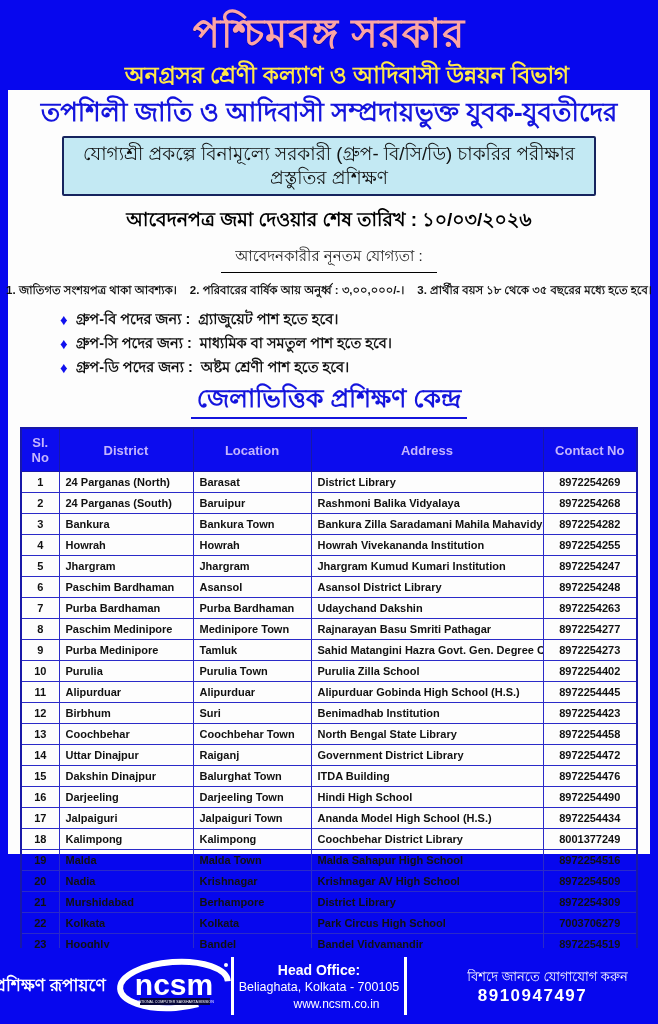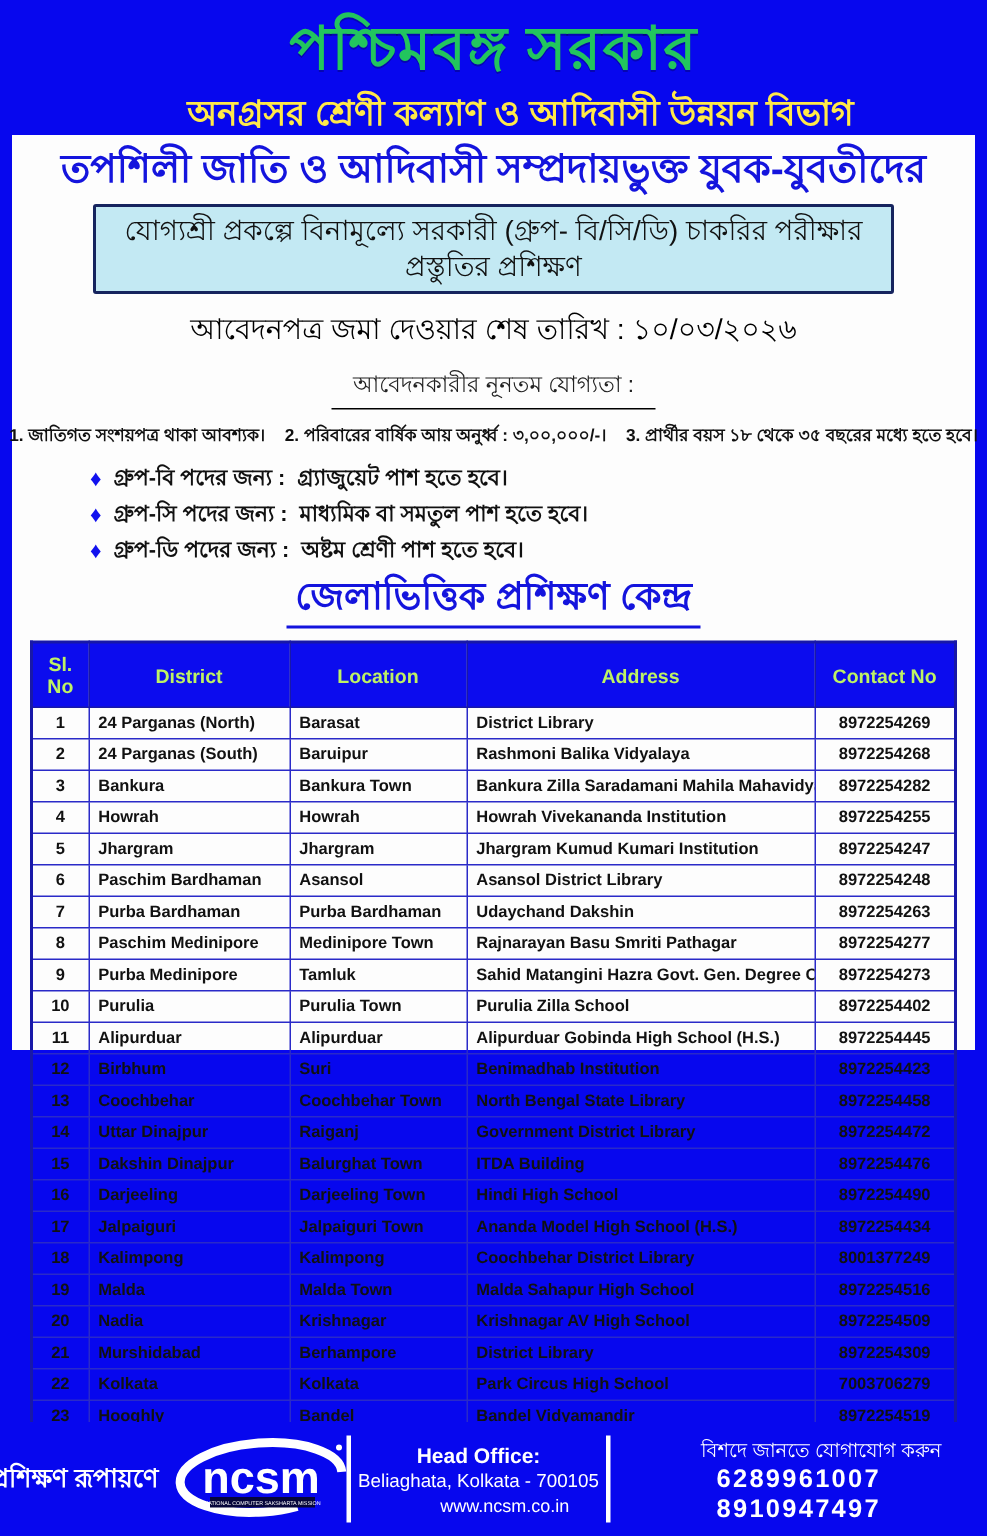--- a/index.html
+++ b/index.html
@@ -3,44 +3,44 @@
 <meta charset="utf-8">
 <style>
   * { margin:0; padding:0; box-sizing:border-box; }
   body { background:#333; font-family:"Liberation Sans","DejaVu Sans",sans-serif; }
   .page {
     position:relative; width:658px; height:1024px; margin:0 auto;
     background:#0707ee; overflow:hidden;
   }
   
   .gov-title {
-    padding-top:8px; text-align:center; color:#22c55e;
+    padding-top:8px; text-align:center; color:#fca5a5;
     font-size:40px; font-weight:bold; line-height:50px; letter-spacing:1px;
     text-shadow:0 1px 0 rgba(0,0,0,.25);
   }
   .dept-title {
     text-align:center; color:#ffe94a; font-size:23px; font-weight:bold;
     line-height:30px; margin-top:2px;padding-left:36px;
   }
   
   .sheet {
-    position:absolute; left:8px; top:90px; width:642px; height:610px;
+    position:absolute; left:8px; top:90px; width:642px; height:764px;
     background:#fdfdfd; padding-top:3px;
   }
   .audience {
     text-align:center; color:#1414dd; font-size:26px; font-weight:bold; line-height:38px;
   }
   .scheme-box {
     margin:5px auto 0; width:534px; background:#c3e9f3;
     border:2px solid #16245e; border-radius:2px;
     text-align:center; font-size:18.5px; font-weight:normal; color:#111;
     padding:4px 4px; line-height:24px;
   }
   .deadline {
-    margin-top:9px; text-align:center; font-size:19px; font-weight:normal; color:#000;
+    margin-top:9px; text-align:center; font-size:19px; font-weight:bold; color:#000;
   }
   .elig-wrap { text-align:center; margin-top:7px; }
   .elig-heading {
     display:inline-block; font-size:15px; color:#222;
     border-bottom:1.6px solid #000; padding:0 14px 3px;
   }
   .conditions {
     display:flex; justify-content:center; gap:13px;
     margin-top:9px; font-size:11.5px; font-weight:bold; color:#111; padding:0 6px;
     white-space:nowrap;
@@ -53,21 +53,21 @@
   .centres-heading {
     display:inline-block; color:#1414dd; font-size:25px; font-weight:bold;
     border-bottom:2.5px solid #1414dd; padding:0 6px 4px; line-height:30px;
   }
   
   table.centres {
     margin:8px auto 0; width:616px; border-collapse:collapse;
     border:2px solid #1818a8; table-layout:fixed;
   }
   table.centres th {
-    background:#0c0cee; color:#bef264; font-size:13px; font-weight:bold;
+    background:#0c0cee; color:#c4b5fd; font-size:13px; font-weight:bold;
     padding:6px 2px; border:1.5px solid #1818a8;margin-left:15px;
   }
   table.centres td {
     border:1.5px solid #2a2ac8; font-size:11px; font-weight:bold; color:#111;
     padding:3px 6px; white-space:nowrap; overflow:hidden; height:21px;
   }
   .col-sl { width:38px; } .col-district { width:134px; } .col-location { width:118px; }
   .col-address { width:232px; } .col-contact { width:94px; }
   td.c-sl, td.c-contact { text-align:center; }
   
@@ -618,19 +618,18 @@
     <div class="f-center">
       <div class="f-ho-title">Head Office:</div>
       <div class="f-ho-addr">Beliaghata, Kolkata - 700105</div>
       <div class="f-ho-web">www.ncsm.co.in</div>
     </div>
     <div class="f-div"></div>
     <div class="f-right">
       <div class="f-contact-heading">বিশদে জানতে যোগাযোগ করুন</div>
       <div>
 
-      <div class="f-phone">6289961007</div>
           <div class="f-phone">8910947497</div>
         </div>
     </div>
   </div>
 
 </div>
 
 </body></html>

